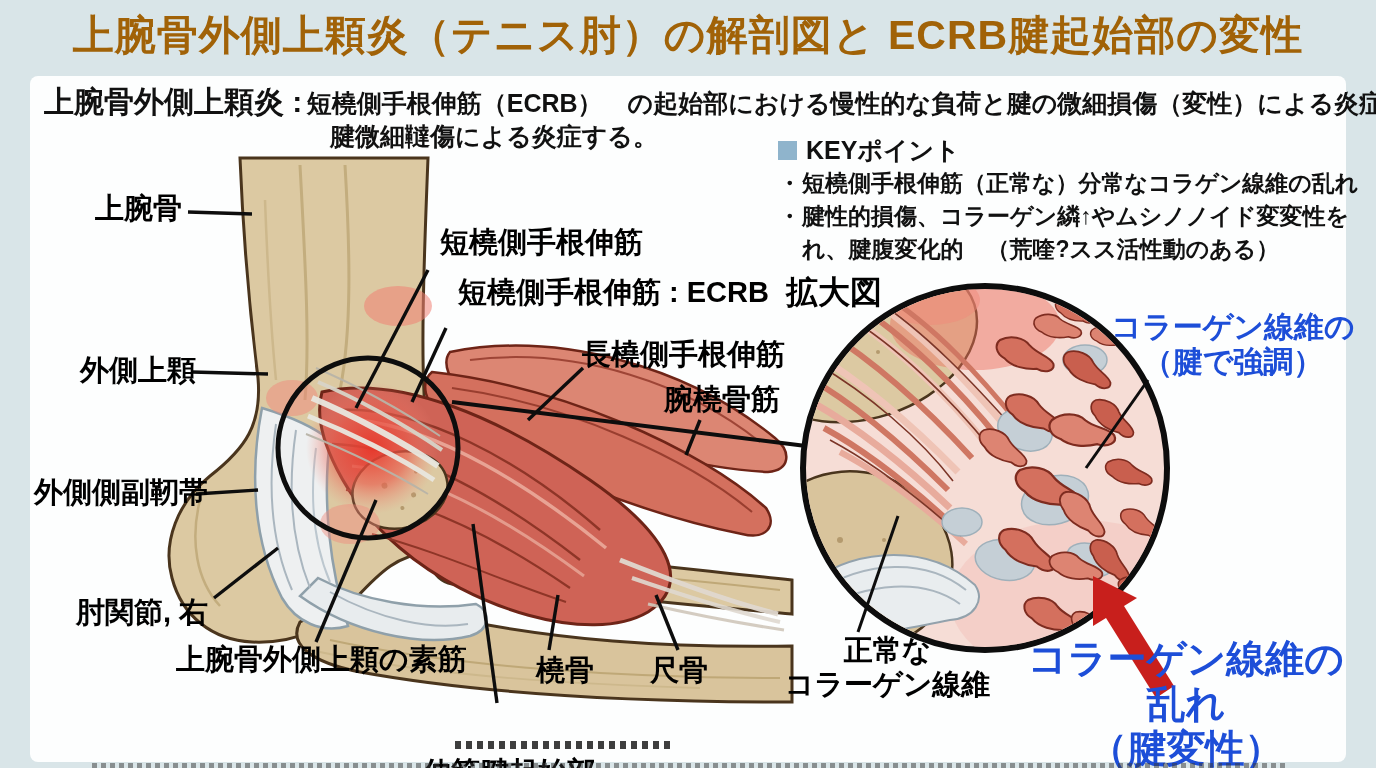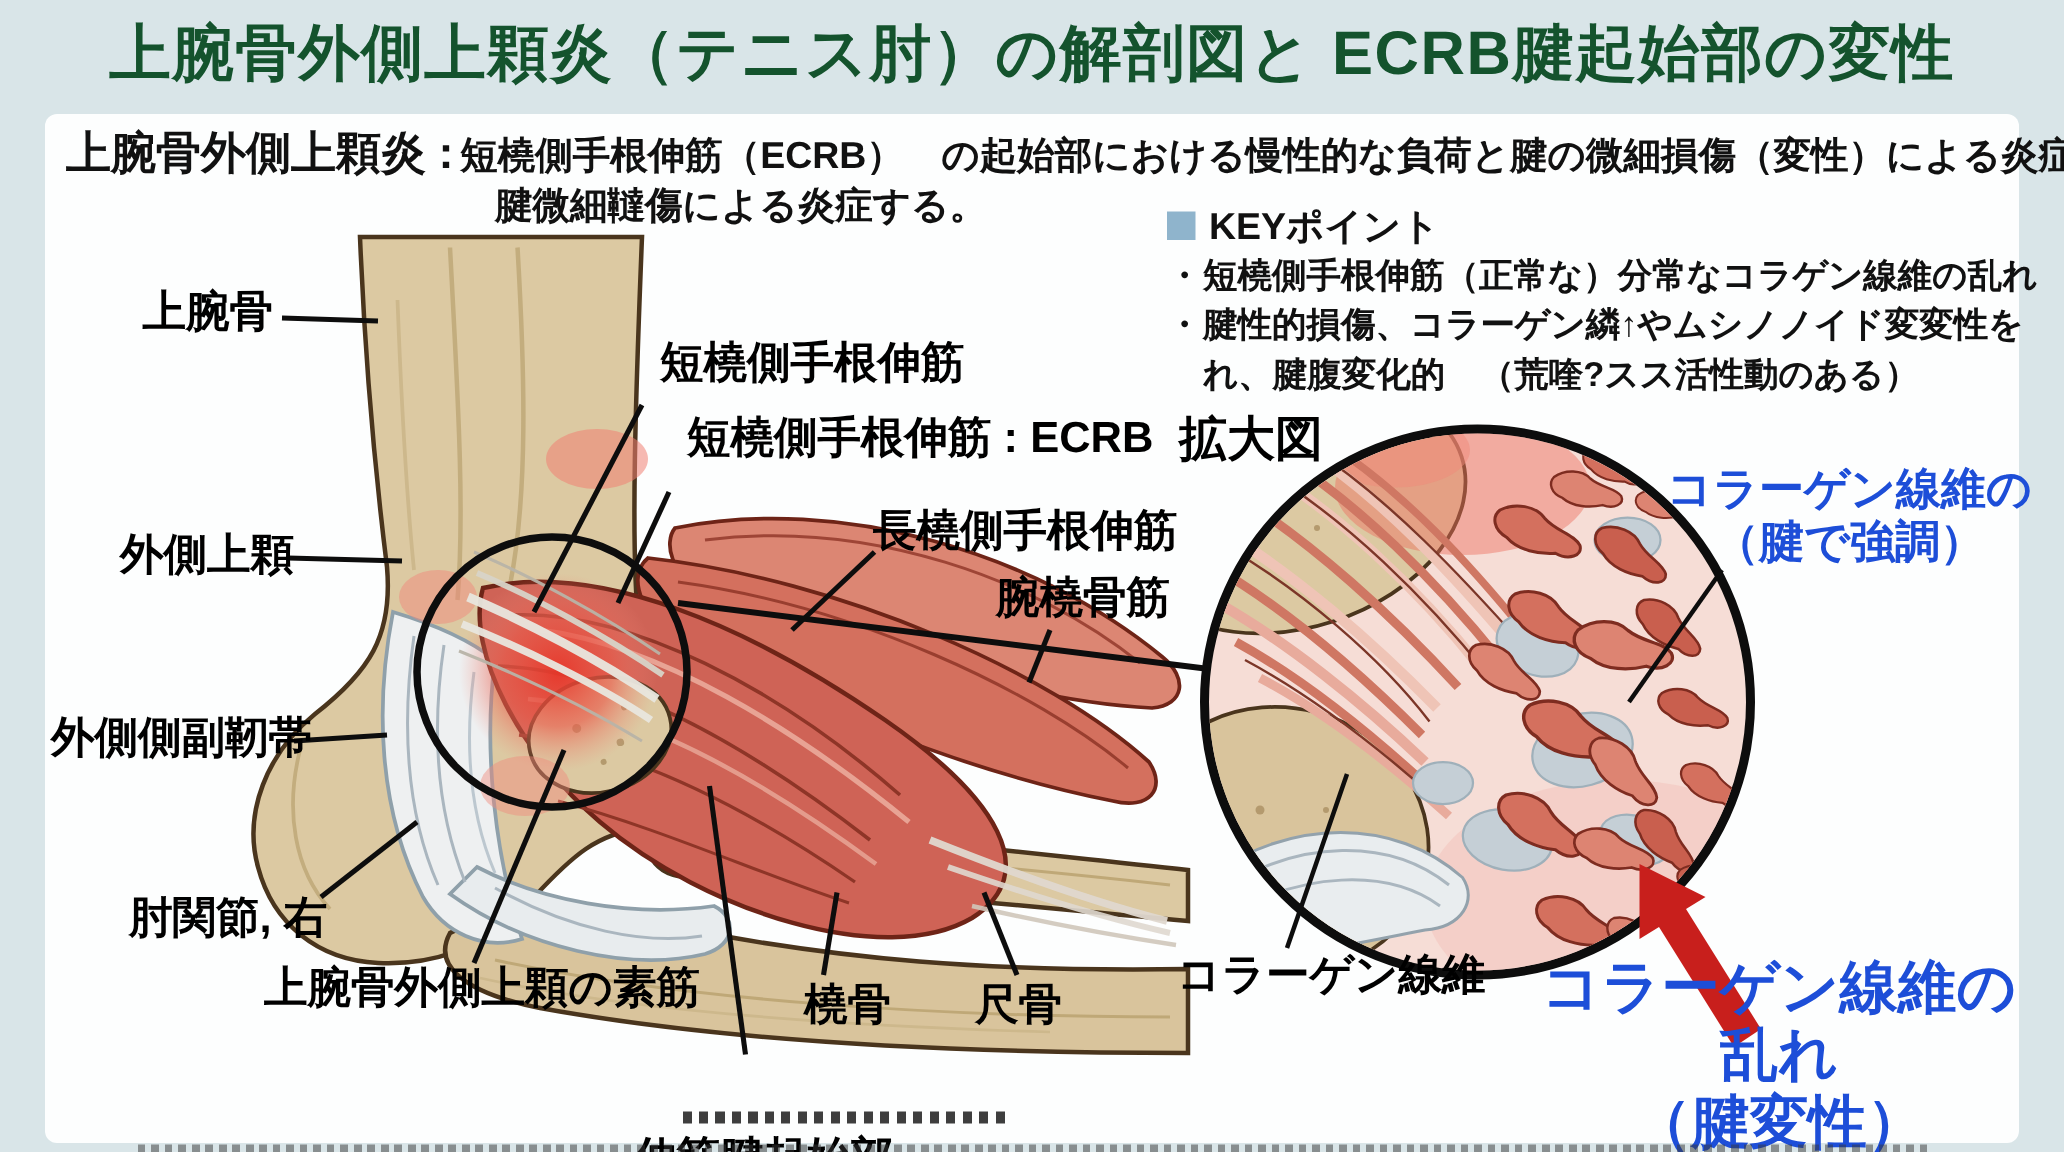--- a/index.html
+++ b/index.html
@@ -1,20 +1,20 @@
 <!DOCTYPE html>
 <html><head>
 <meta charset="utf-8">
 <style>
   html,body{margin:0;padding:0;}
   .canvas{position:relative;width:1376px;height:768px;background:#d9e5e8;overflow:hidden;
           font-family:"Liberation Sans","DejaVu Sans",sans-serif;color:#111;}
   .panel{position:absolute;left:30px;top:76px;width:1316px;height:686px;background:#fdfefe;border-radius:8px;}
   .title{position:absolute;left:0;right:0;top:8px;text-align:center;font-size:41px;font-weight:800;
-         color:#14532d;letter-spacing:1px;white-space:nowrap;}
+         color:#a16207;letter-spacing:1px;white-space:nowrap;}
   .subtitle{position:absolute;left:44px;top:82px;white-space:nowrap;}
   .subtitle .lead{font-size:30px;font-weight:800;}
   .subtitle .rest{font-size:25px;font-weight:700;}
   .subtitle2{position:absolute;left:330px;top:120px;font-size:25px;font-weight:700;white-space:nowrap;}
   .keyblock{position:absolute;left:778px;top:134px;width:600px;}
   .keyhead{display:flex;align-items:center;gap:9px;font-size:25px;font-weight:800;}
   .keysq{width:19px;height:19px;background:#8fb4cc;display:inline-block;}
   .keyline{font-size:23px;font-weight:700;line-height:33px;white-space:nowrap;}
   .keyline.cont{padding-left:24px;}
   .keyline .mk{display:inline-block;width:24px;}
@@ -234,36 +234,37 @@
       <span class="mk">・</span><span>腱性的損傷、コラーゲン繗↑やムシノノイド変変性を</span>
     </div>
     <div class="keyline cont">
       <span>れ、腱腹変化的　（荒喹?スス活性動のある）</span>
     </div>
   </div>
 
   <div class="lbl" style="left:95px;top:192px;">上腕骨</div>
   <div class="lbl" style="left:80px;top:354px;">外側上顆</div>
   <div class="lbl" style="left:34px;top:476px;">外側側副靭帯</div>
-  <div class="lbl" style="left:86px;top:596px;">肘関節, 右</div>
+  <div class="lbl" style="left:76px;top:596px;">肘関節, 右</div>
   <div class="lbl" style="left:176px;top:643px;">上腕骨外側上顆の素筋</div>
   <div class="lbl" style="left:422px;top:708px;margin-top:48px;">伸筋腱起始部</div>
   <div class="lbl" style="left:440px;top:226px;">短橈側手根伸筋</div>
   <div class="lbl" style="left:458px;top:276px;">短橈側手根伸筋 : ECRB</div>
   <div class="lbl" style="left:582px;top:338px;">長橈側手根伸筋</div>
   <div class="lbl" style="left:664px;top:383px;">腕橈骨筋</div>
   <div class="lbl" style="left:536px;top:654px;">橈骨</div>
   <div class="lbl" style="left:650px;top:654px;">尺骨</div>
   <div class="lbl inset-title" style="left:786px;top:274px;">拡大図</div>
 
   <div class="lbl red center" style="left:1108px;top:310px;width:250px;font-size:30px;">
     <div>コラーゲン線維の</div>
     <div>（腱で強調）</div>
   </div>
   <div class="lbl center" style="left:780px;top:634px;width:215px;">
+    <div>正常な</div>
     <div>コラーゲン線維</div>
   </div>
   <div class="lbl red center" style="left:1018px;top:636px;width:336px;font-size:39px;">
     <div>コラーゲン線維の乱れ</div>
     <div>（腱変性）</div>
   </div>
 
   <div class="garble1"></div>
   <div class="garble2"></div>
 </div>

